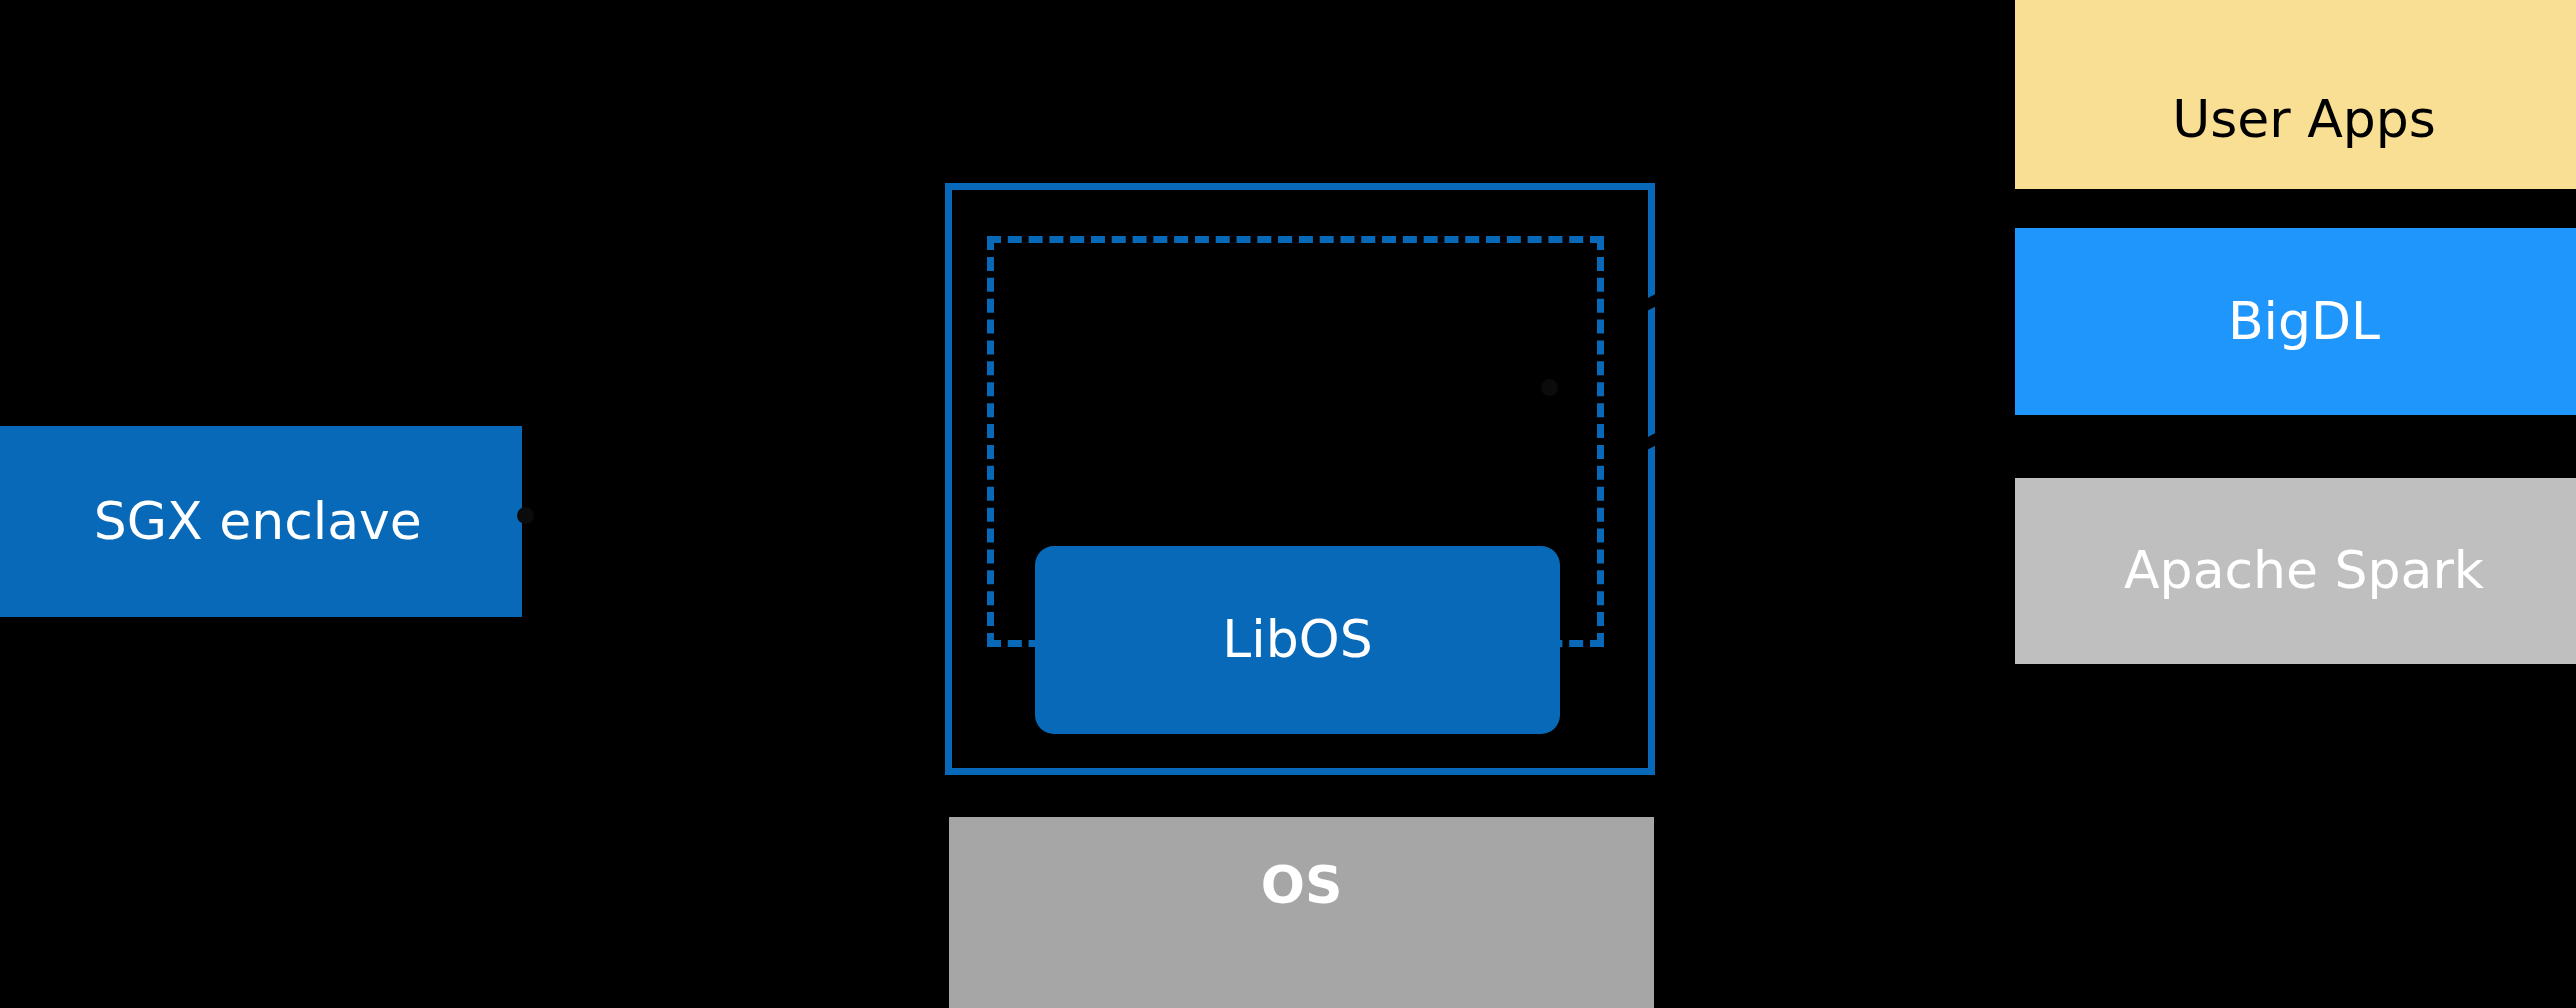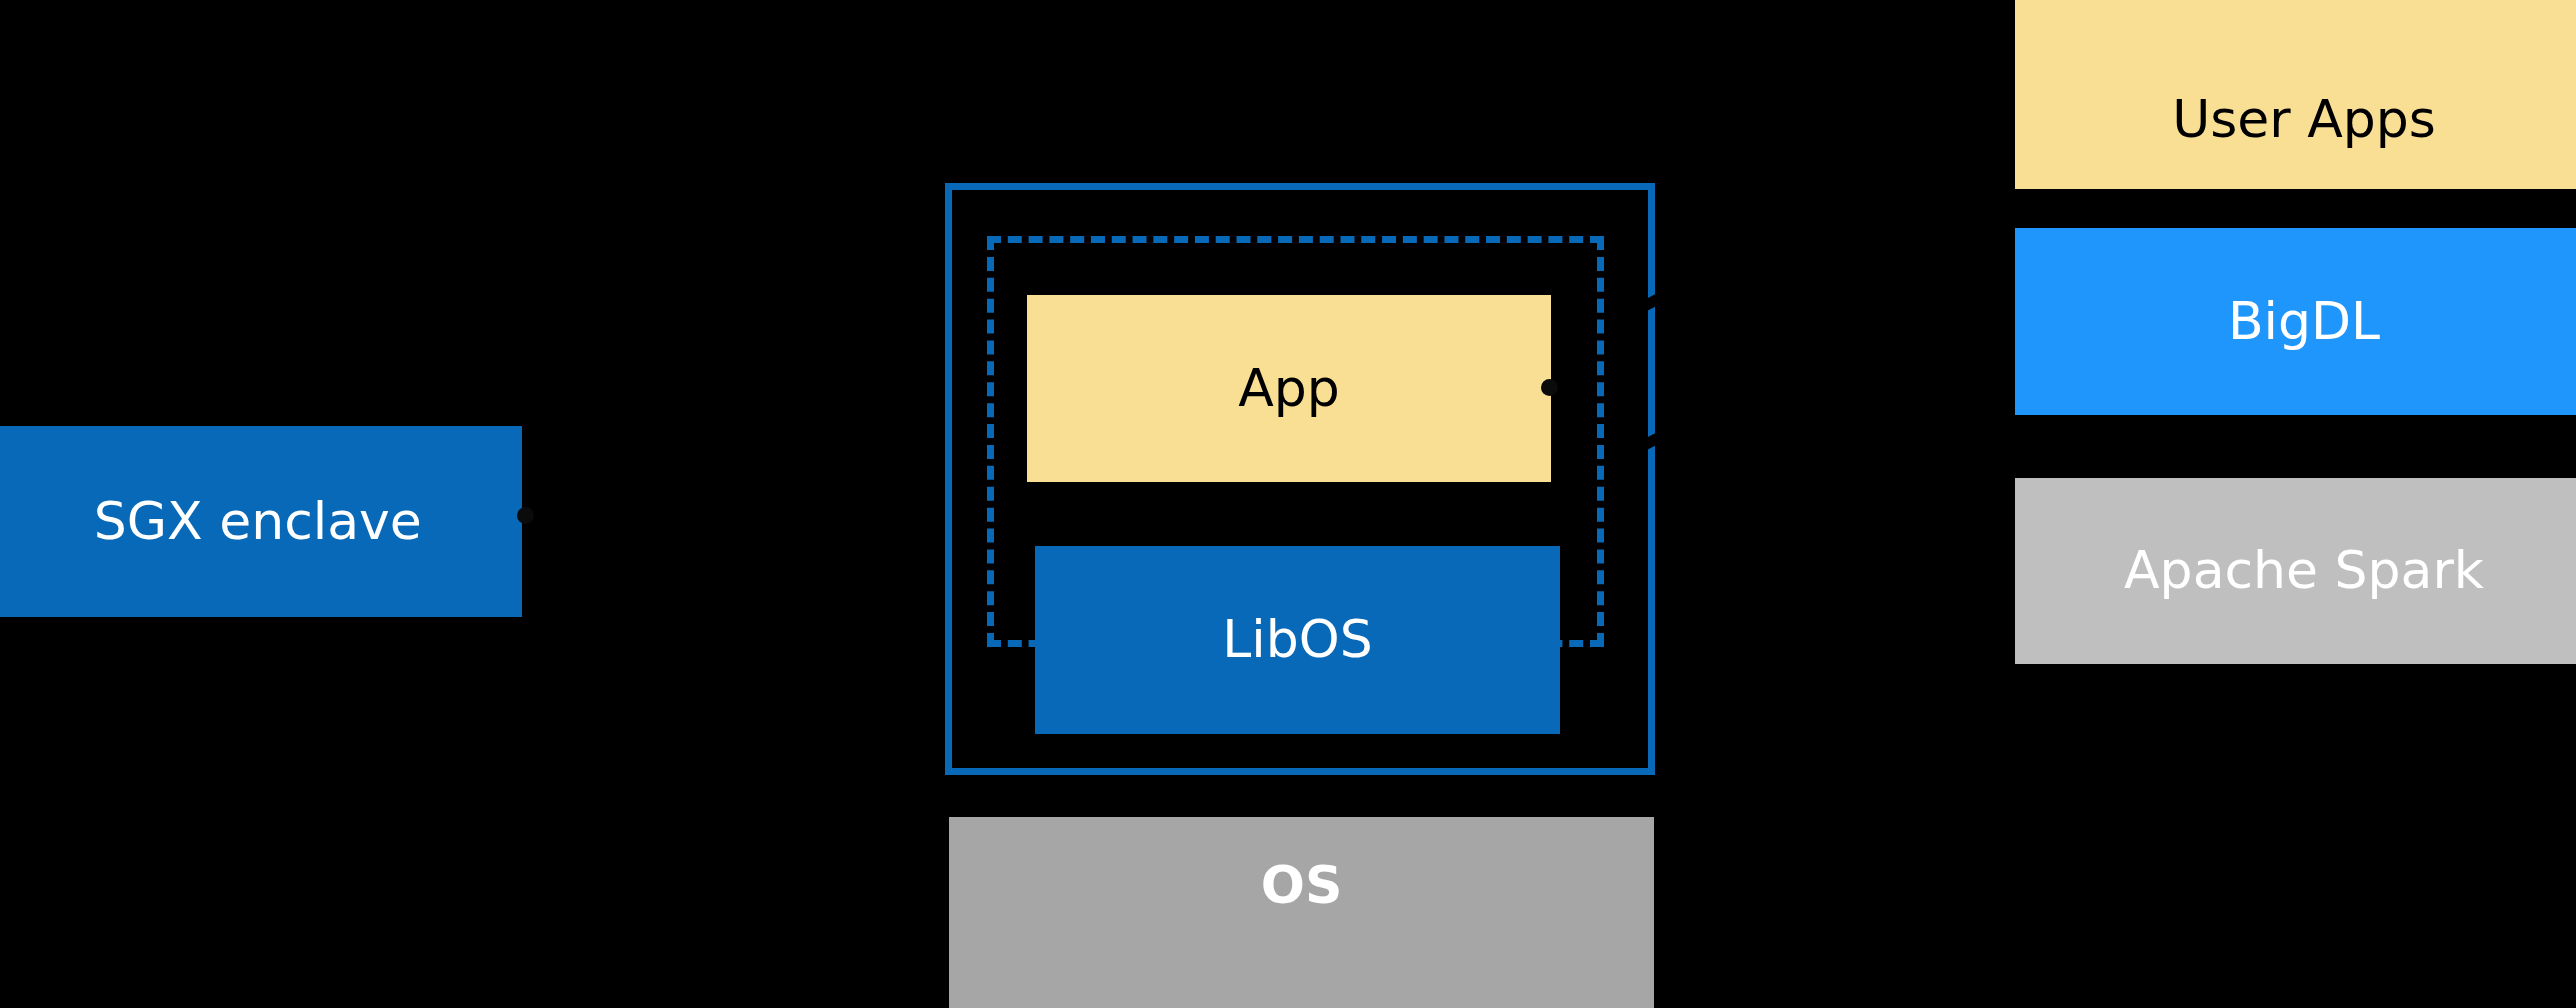--- a/index.html
+++ b/index.html
@@ -54,20 +54,21 @@
   }
 
   .libos-box {
     left: 1035px;
     top: 546px;
     width: 525px;
     height: 188px;
     background: #0769B7;
     color: #FFFFFF;
     font-size: 52px;
+    border-radius: 19px;
   }
 
   .os-box {
     left: 949px;
     top: 817px;
     width: 705px;
     height: 201px;   
     background: #A6A6A6;
     color: #FFFFFF;
     font-size: 52px;
@@ -163,23 +164,20 @@
   <div class="dashed-enclave-outline"></div>
 
   <div class="leader-notch notch-top"></div>
   <div class="leader-notch notch-bottom"></div>
 
   <div class="block sgx-enclave">
     <span class="blabel">SGX enclave</span>
   </div>
   <div class="arrow-cap cap-sgx"></div>
 
-  <div class="block app-box">
-    <span class="blabel">App</span>
-  </div>
   <div class="arrow-cap cap-app"></div>
 
   <div class="block libos-box">
     <span class="blabel">LibOS</span>
   </div>
 
   <div class="block os-box">
     <span class="blabel">OS</span>
   </div>
 

